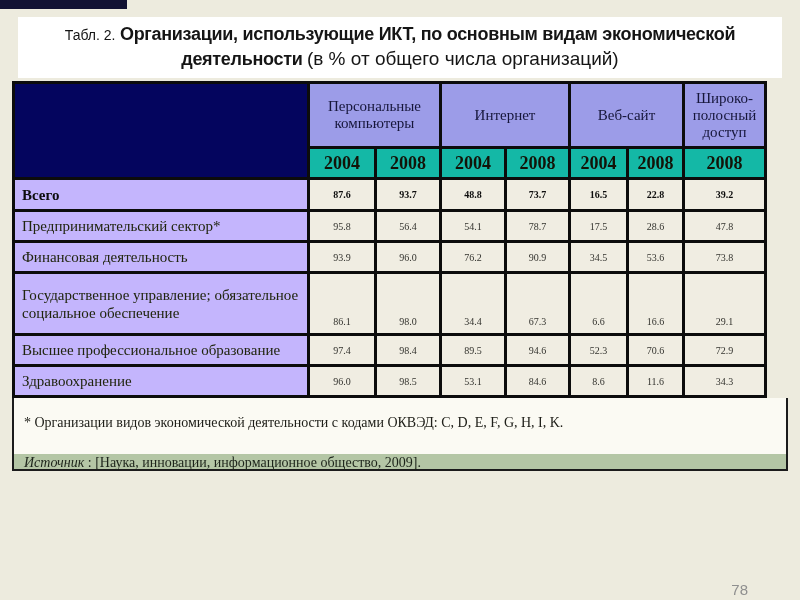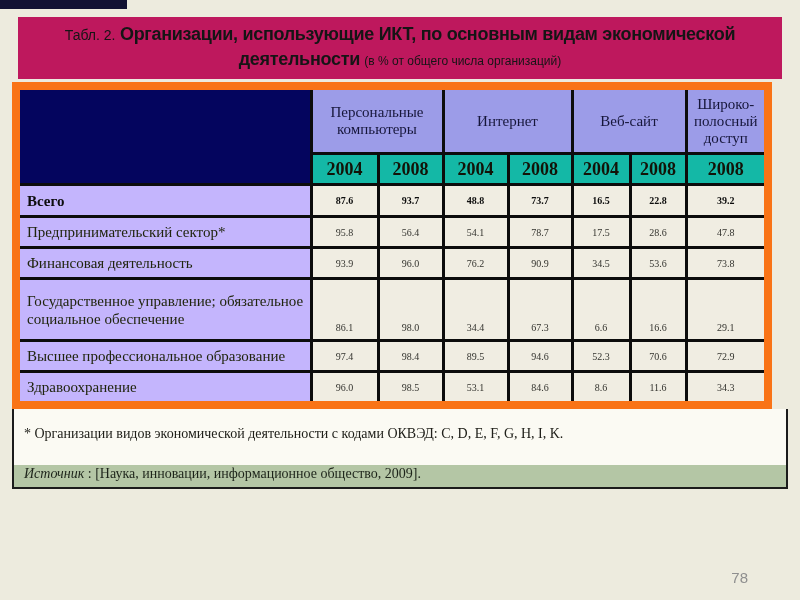--- a/index.html
+++ b/index.html
@@ -9,32 +9,32 @@
     font-family:"Liberation Serif", serif;
   }
   .top-streak{
     position:absolute; left:0; top:0; width:127px; height:9px;
     background:#121233;
   }
   .figure{ position:absolute; left:12px; top:17px; width:776px; }
 
   
   .title-block{
-    margin:0 6px 3px 6px; background:#be185d; color:#151515;
+    margin:0 6px 3px 6px; background:#ffffff; color:#151515;
     text-align:center; padding:5px 8px 6px 8px; min-height:42px;
     font-family:"Liberation Sans", sans-serif; line-height:24px;
   }
   .title-prefix{ font-size:14px; font-weight:normal; }
   .title-bold{ font-size:18px; font-weight:bold; letter-spacing:-0.3px; }
-  .title-note{ font-size:12px; font-weight:normal; }
+  .title-note{ font-size:19px; font-weight:normal; }
 
   
   table.ict{
     width:720px; border-collapse:collapse; table-layout:fixed;
-    border:8px solid #f97316;
+    border:3px solid #f97316;
   }
   table.ict td{ border:3px solid #0c0c0c; overflow:hidden; }
   .cell-corner{ background:#04055e; }
   .cell-group{
     background:#9c9ce8; color:#16163a; text-align:center;
     font-size:15px; line-height:17px; height:58px; vertical-align:middle;
     padding:2px;
   }
   .cell-year{
     background:#14b8a6; color:#131308; text-align:center;
@@ -55,27 +55,27 @@
   tr.row-gov td{ height:52px; }
   tr.row-gov .cell-value{ vertical-align:bottom; padding-bottom:6px; }
 
   
   .figure-bottom{ border:2px solid #1b1b1b; border-top:none; }
   .footnote-area{
     background:#fbfaf3; height:56px; padding:17px 20px 0 10px;
     font-size:14px; color:#20201a; box-sizing:border-box;
   }
   .source-strip{
-    background:#b4c6a5; height:22px; padding:1px 10px 0 10px;
+    background:#b4c6a5; height:15px; padding:1px 10px 0 10px;
     font-size:14px; color:#1d241a; box-sizing:border-box;
   }
   .source-label{ font-style:italic; }
 
   .page-number{
-    position:absolute; right:52px; top:569px;
+    position:absolute; right:52px; top:581px;
     font-family:"Liberation Sans", sans-serif;
     font-size:15px; color:#8f8f8f;
   }
 
   
   col.c-label{ width:295px; }
   col.c1{ width:67px; } col.c2{ width:65px; }
   col.c3{ width:65px; } col.c4{ width:64px; }
   col.c5{ width:58px; } col.c6{ width:56px; }
   col.c7{ width:82px; }

